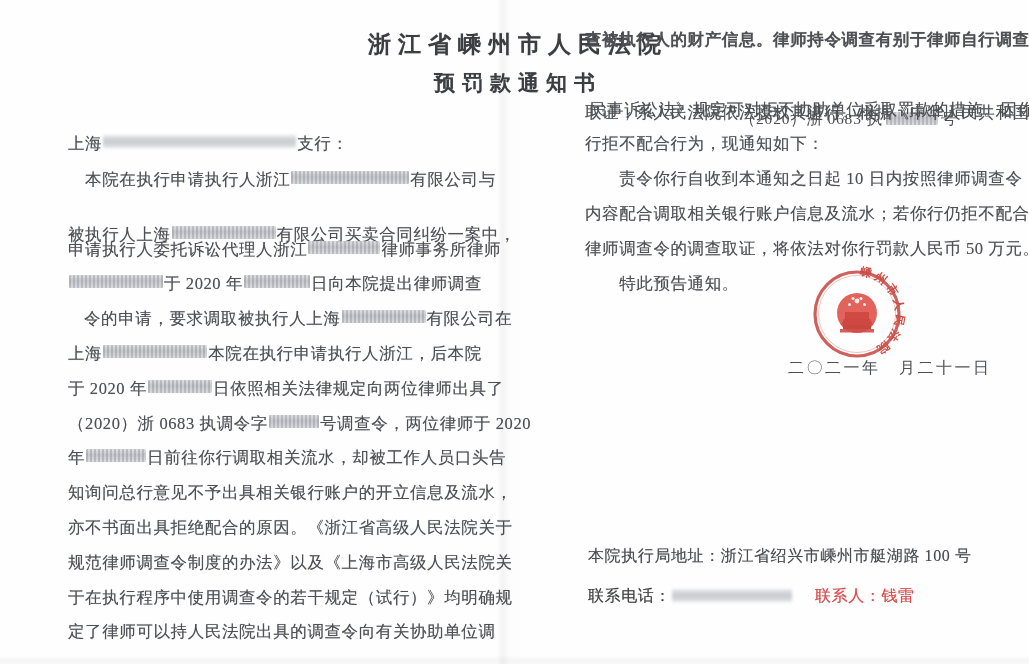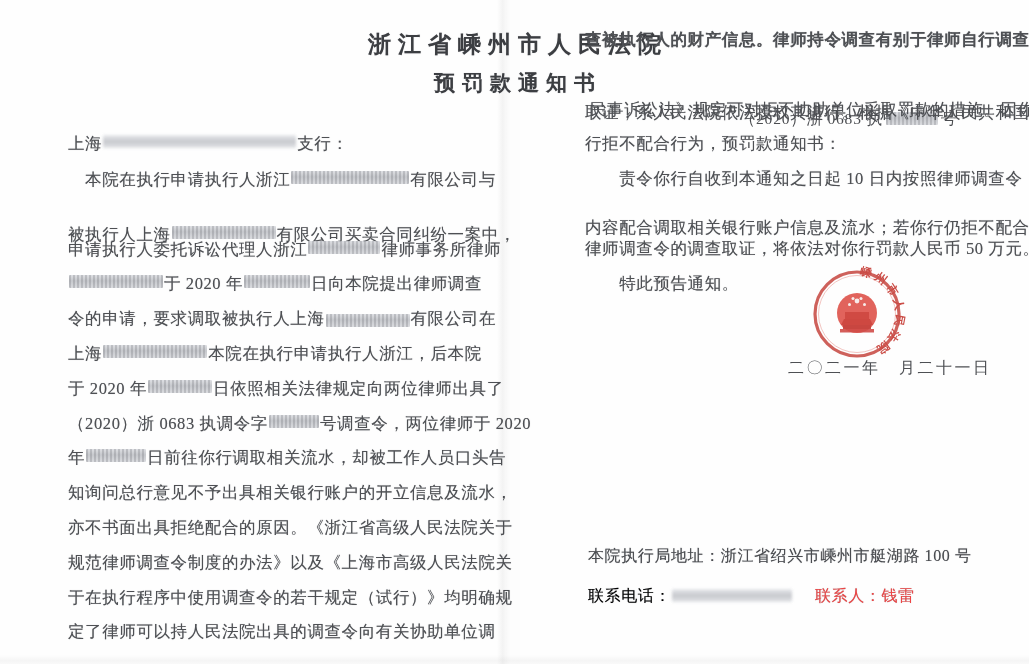--- a/index.html
+++ b/index.html
@@ -172,21 +172,21 @@
     letter-spacing: 0.6px;
     color: #4a4c50;
     white-space: nowrap;
   }
   .footer-phone {
     position: absolute;
     left: 588px;
     top: 588px;
     font-size: 16px;
     letter-spacing: 0.6px;
-    color: #000000;
+    color: #404040;
     display: flex;
     align-items: center;
     white-space: nowrap;
   }
   .footer-contact {
     position: absolute;
     left: 815px;
     top: 588px;
     font-size: 16px;
     letter-spacing: 0.6px;
@@ -233,21 +233,21 @@
         <span class="seg">申请执行人委托诉讼代理人浙江</span>
         <span class="redact" style="width: 72px;"></span>
         <span class="seg">律师事务所律师</span>
       </div>
       <div class="line doc-text" style="left: 68px; top: 276.4px;">
         <span class="redact" style="width: 94px;"></span>
         <span class="seg">于 2020 年</span>
         <span class="redact" style="width: 66px;"></span>
         <span class="seg">日向本院提出律师调查</span>
       </div>
-      <div class="line doc-text" style="left: 68px; top: 311.2px; align-items: flex-end;">
+      <div class="line doc-text" style="left: 84px; top: 311.2px;">
         <span class="seg">令的申请，要求调取被执行人上海</span>
         <span class="redact" style="width: 84px;"></span>
         <span class="seg">有限公司在</span>
       </div>
       <div class="line doc-text" style="left: 68px; top: 346px;">
         <span class="seg">上海</span>
         <span class="redact" style="width: 104px;"></span>
         <span class="seg">本院在执行申请执行人浙江，后本院</span>
       </div>
       <div class="line doc-text" style="left: 68px; top: 380.8px;">
@@ -286,26 +286,26 @@
       <div class="line doc-text" style="left: 585px; top: 32px; font-weight: bold;">
         <span class="seg">查被执行人的财产信息。律师持令调查有别于律师自行调查</span>
       </div>
       <div class="line doc-text" style="left: 585px; top: 66.8px; margin-top: 38px;">
         <span class="seg">取证，系人民法院依法授权其进行。根据《中华人民共和国</span>
       </div>
       <div class="line doc-text" style="left: 590px; top: 101.6px;">
         <span class="seg">民事诉讼法》规定可对拒不协助单位采取罚款的措施。因你</span>
       </div>
       <div class="line doc-text" style="left: 585px; top: 136.4px;">
-        <span class="seg">行拒不配合行为，预罚款通知书：</span>
+        <span class="seg">行拒不配合行为，现通知如下：</span>
       </div>
       <div class="line doc-text" style="left: 585px; top: 171.2px;">
         <span class="seg">　　责令你行自收到本通知之日起 10 日内按照律师调查令</span>
       </div>
-      <div class="line doc-text" style="left: 585px; top: 220px; justify-content: center;">
+      <div class="line doc-text" style="left: 585px; top: 206px; justify-content: center;">
         <span class="seg">内容配合调取相关银行账户信息及流水；若你行仍拒不配合</span>
       </div>
       <div class="line doc-text" style="left: 585px; top: 240.8px;">
         <span class="seg">律师调查令的调查取证，将依法对你行罚款人民币 50 万元。</span>
       </div>
       <div class="line doc-text" style="left: 585px; top: 275.6px;">
         <span class="seg">　　特此预告通知。</span>
       </div>
     </div>
 

